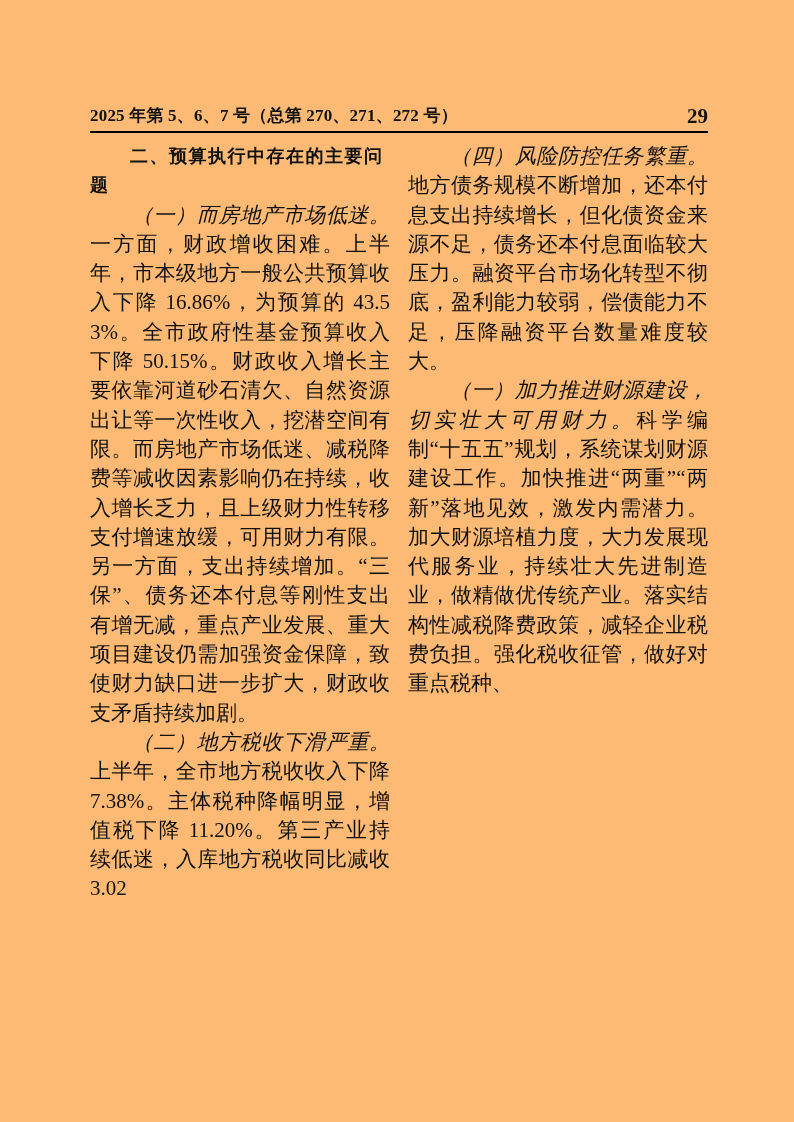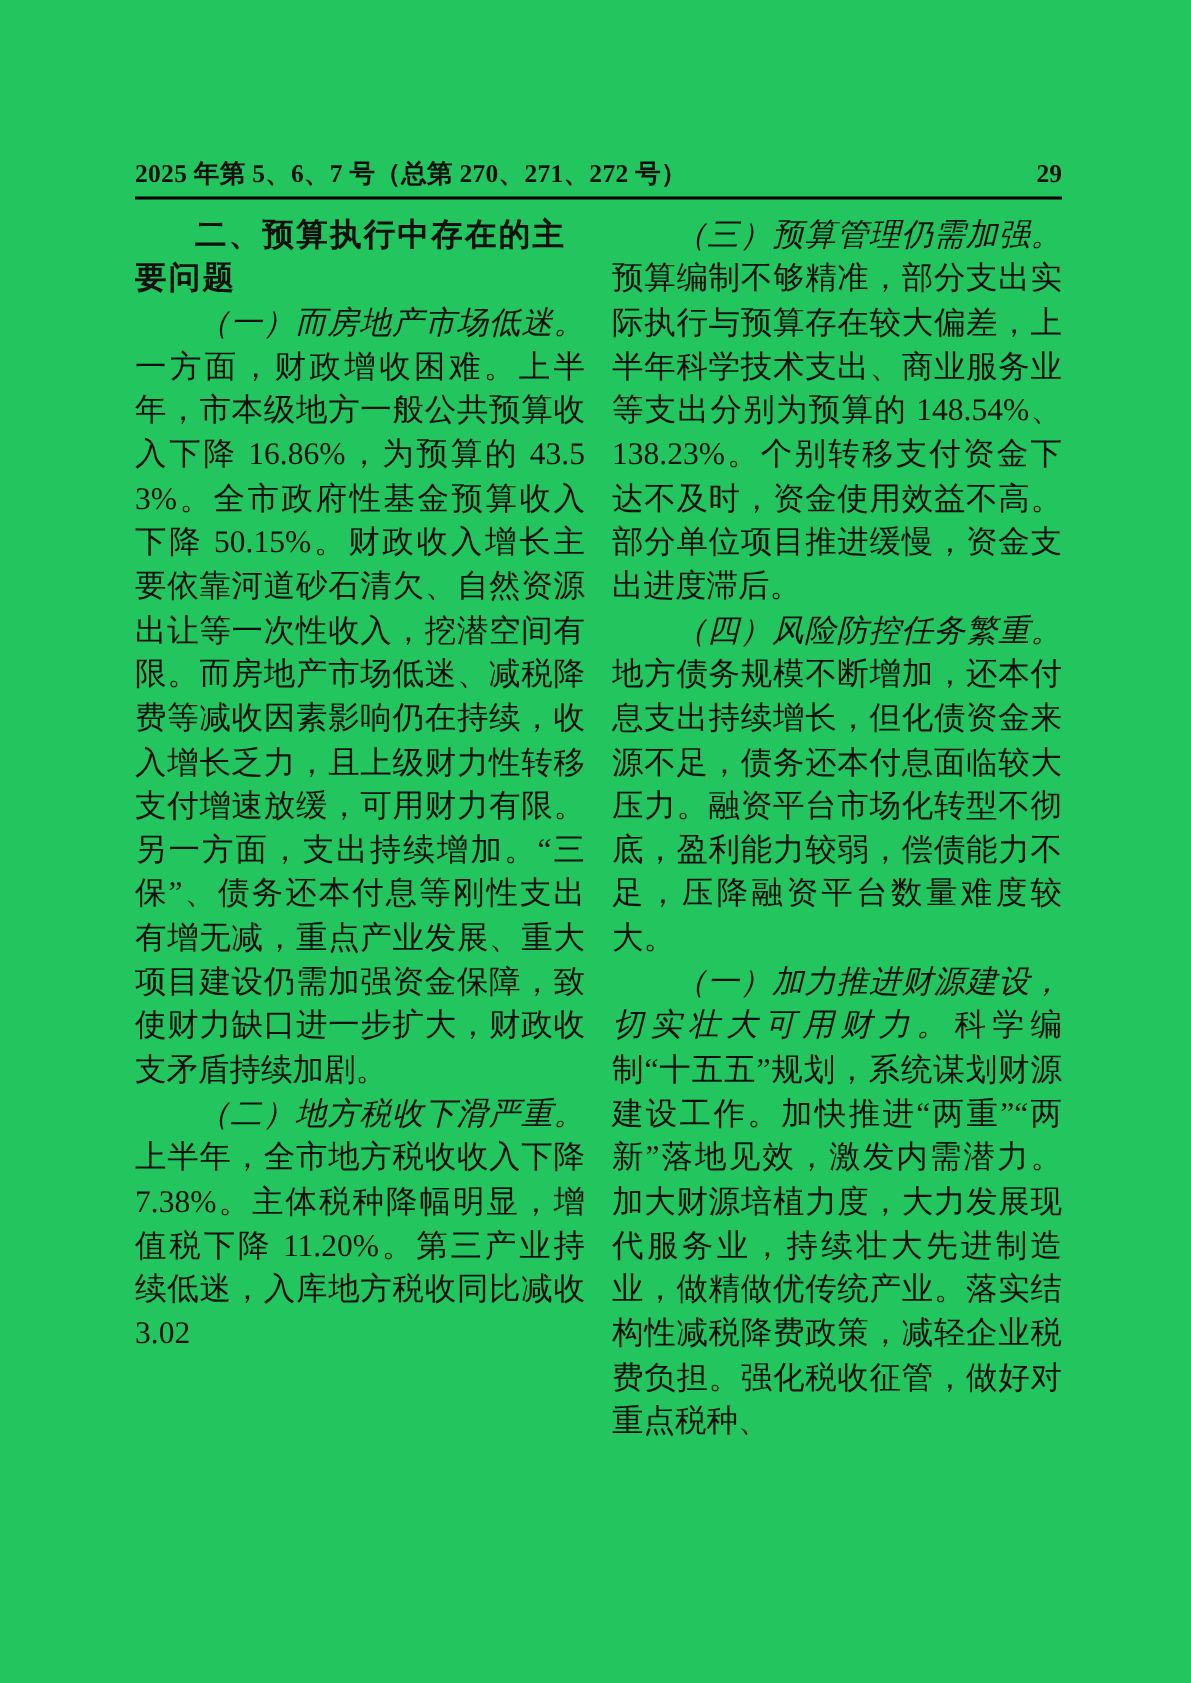--- a/index.html
+++ b/index.html
@@ -11,39 +11,39 @@
     width: 794px;
     height: 1122px;
     font-family: "Liberation Serif", "DejaVu Serif", serif;
     color: #101010;
     position: relative;
     overflow: hidden;
   }
   .page {
     position: absolute;
     inset: 0;
-    background: #22c55e;
+    background: #fdba74;
   }
   .running-header {
     position: absolute;
     left: 90px;
     width: 618px;
     top: 106px;
     display: flex;
     justify-content: space-between;
     align-items: flex-end;
     border-bottom: 2.5px solid #000000;
     padding-bottom: 5px;
     font-weight: bold;
     font-size: 17px;
     line-height: 20px;
     white-space: nowrap;
   }
   .header-issue { letter-spacing: 0.2px; }
-  .header-page-number { font-size: 17px; }
+  .header-page-number { font-size: 21px; }
   .columns {
     position: absolute;
     left: 90px;
     top: 142px;
     width: 618px;
     display: flex;
     gap: 18px;
   }
   .text-column {
     width: 300px;
@@ -57,21 +57,21 @@
     margin: 0;
     padding: 0;
   }
   p.paragraph { text-indent: 2em; }
   p.continuation { text-indent: 0; }
   .section-heading {
     margin: 0;
     padding: 0;
     font-family: "Liberation Sans", "DejaVu Sans", sans-serif;
     font-weight: bold;
-    font-size: 21px;
+    font-size: 18px;
     letter-spacing: 1.5px;
     line-height: 29.3px;
     text-indent: 40px;
     text-align: left;
   }
   .lead {
     font-style: italic;
   }
 </style>
 </head>
@@ -84,19 +84,18 @@
     <span class="header-page-number">29</span>
   </div>
 
   <div class="columns">
     <div class="text-column">
         <h3 class="section-heading">二、预算执行中存在的主要问题</h3>
         <p class="paragraph"><span class="lead">（一）而房地产市场低迷。</span>一方面，财政增收困难。上半年，市本级地方一般公共预算收入下降 16.86%，为预算的 43.53%。全市政府性基金预算收入下降 50.15%。财政收入增长主要依靠河道砂石清欠、自然资源出让等一次性收入，挖潜空间有限。而房地产市场低迷、减税降费等减收因素影响仍在持续，收入增长乏力，且上级财力性转移支付增速放缓，可用财力有限。另一方面，支出持续增加。“三保”、债务还本付息等刚性支出有增无减，重点产业发展、重大项目建设仍需加强资金保障，致使财力缺口进一步扩大，财政收支矛盾持续加剧。</p>
         <p class="paragraph"><span class="lead">（二）地方税收下滑严重。</span>上半年，全市地方税收收入下降 7.38%。主体税种降幅明显，增值税下降 11.20%。第三产业持续低迷，入库地方税收同比减收 3.02</p>
       </div>
     <div class="text-column">
-        <p class="paragraph"><span class="lead">（三）预算管理仍需加强。</span>预算编制不够精准，部分支出实际执行与预算存在较大偏差，上半年科学技术支出、商业服务业等支出分别为预算的 148.54%、138.23%。个别转移支付资金下达不及时，资金使用效益不高。部分单位项目推进缓慢，资金支出进度滞后。</p>
         <p class="paragraph"><span class="lead">（四）风险防控任务繁重。</span>地方债务规模不断增加，还本付息支出持续增长，但化债资金来源不足，债务还本付息面临较大压力。融资平台市场化转型不彻底，盈利能力较弱，偿债能力不足，压降融资平台数量难度较大。</p>
         <p class="paragraph"><span class="lead">（一）加力推进财源建设，切实壮大可用财力。</span>科学编制“十五五”规划，系统谋划财源建设工作。加快推进“两重”“两新”落地见效，激发内需潜力。加大财源培植力度，大力发展现代服务业，持续壮大先进制造业，做精做优传统产业。落实结构性减税降费政策，减轻企业税费负担。强化税收征管，做好对重点税种、</p>
       </div>
   </div>
 
 </div>
 
 </body></html>

